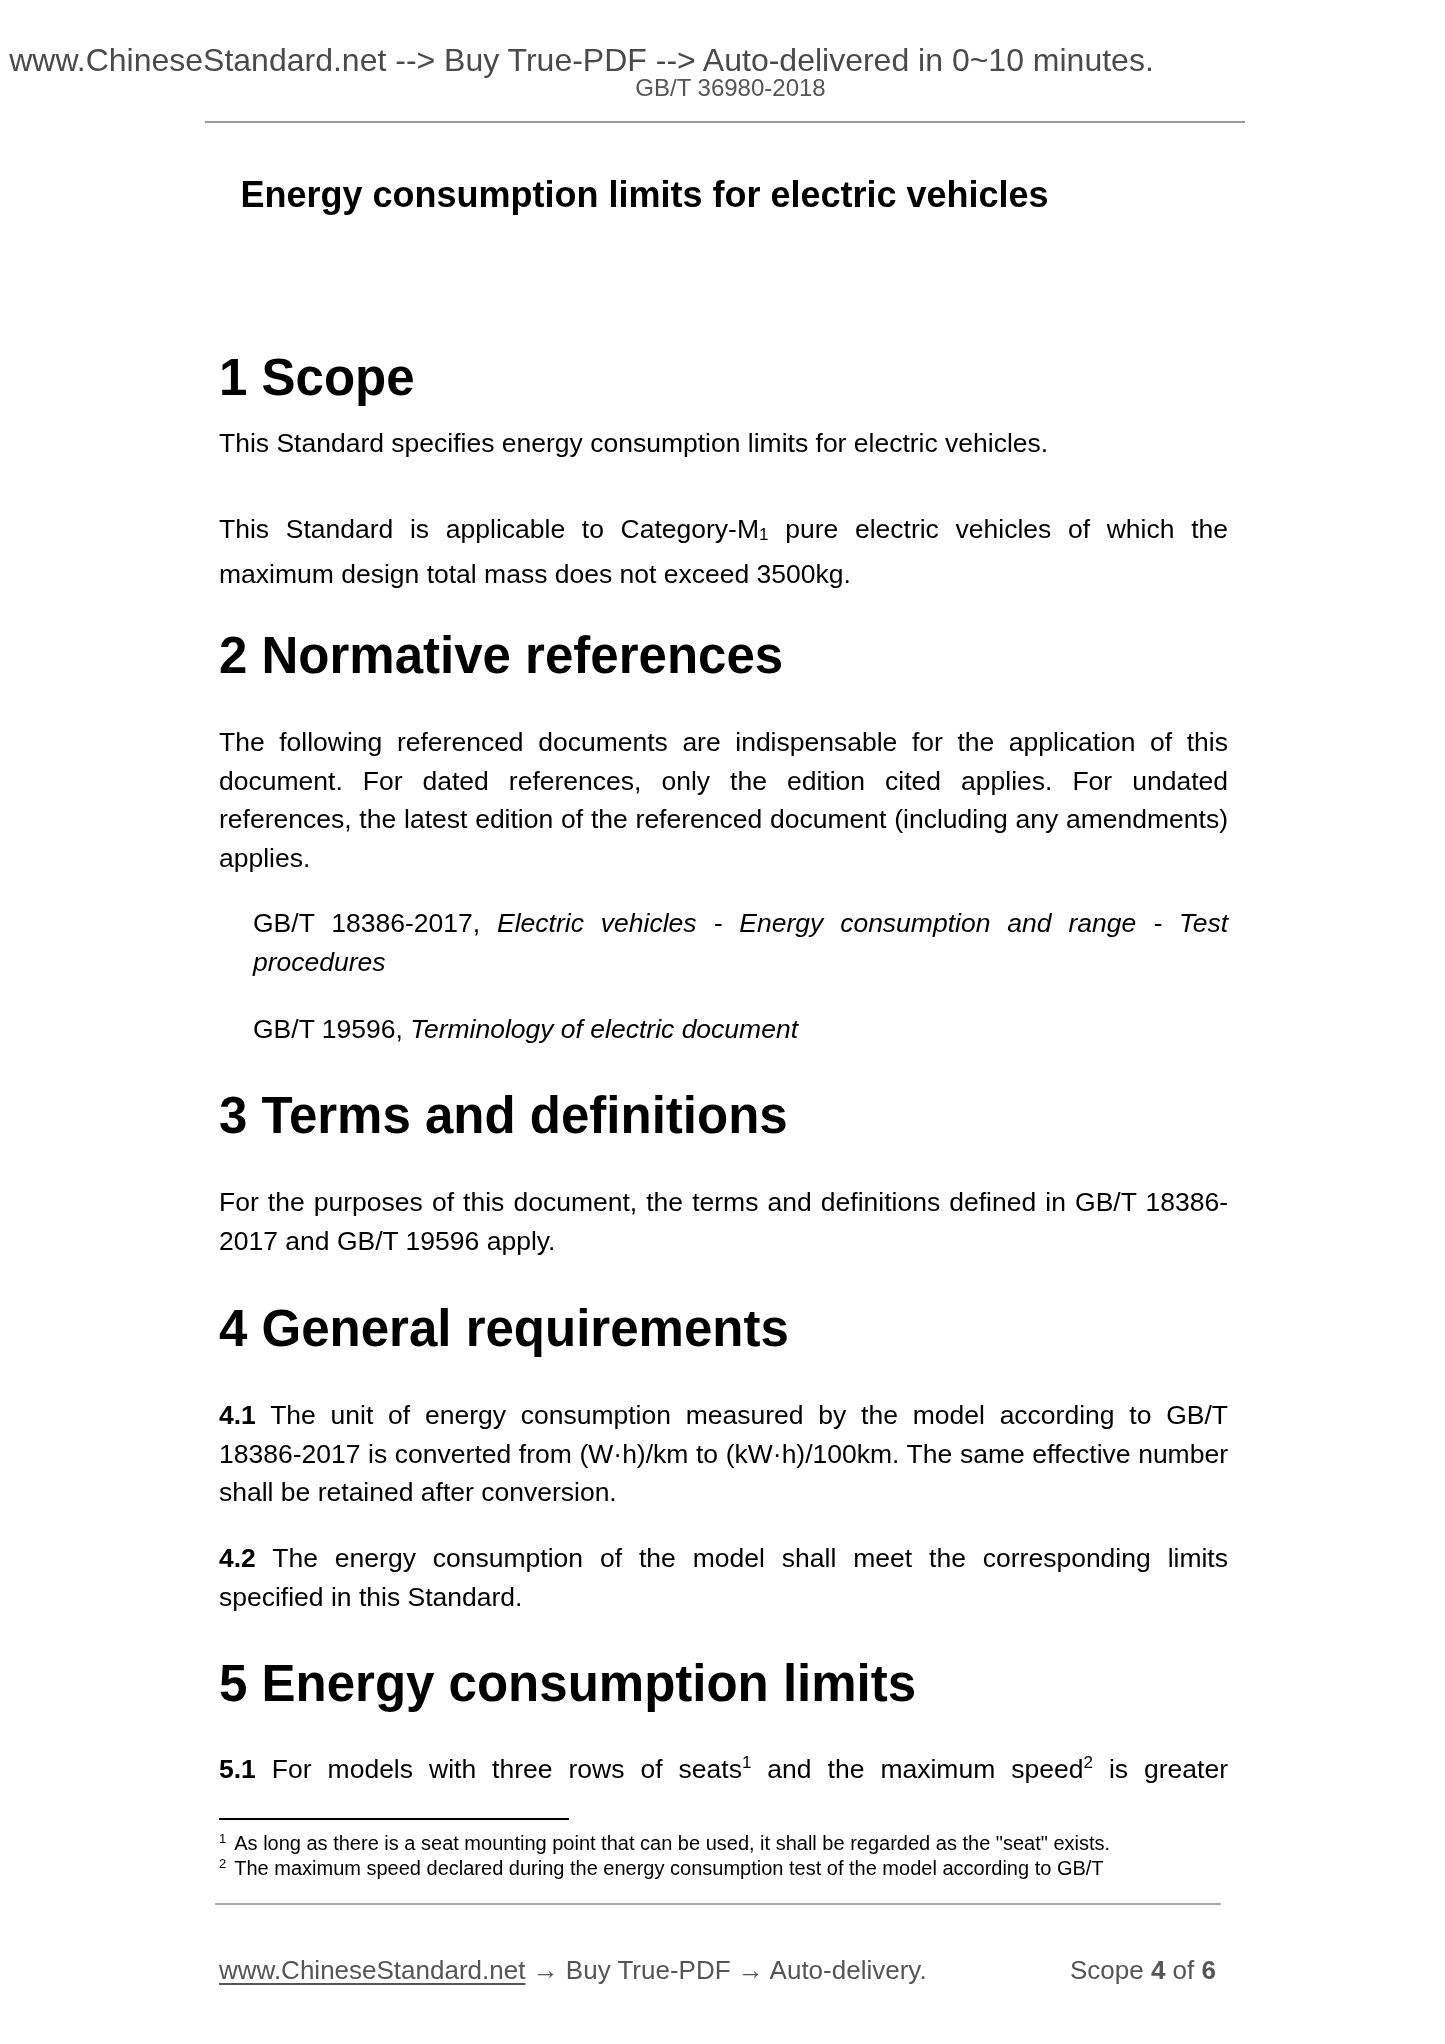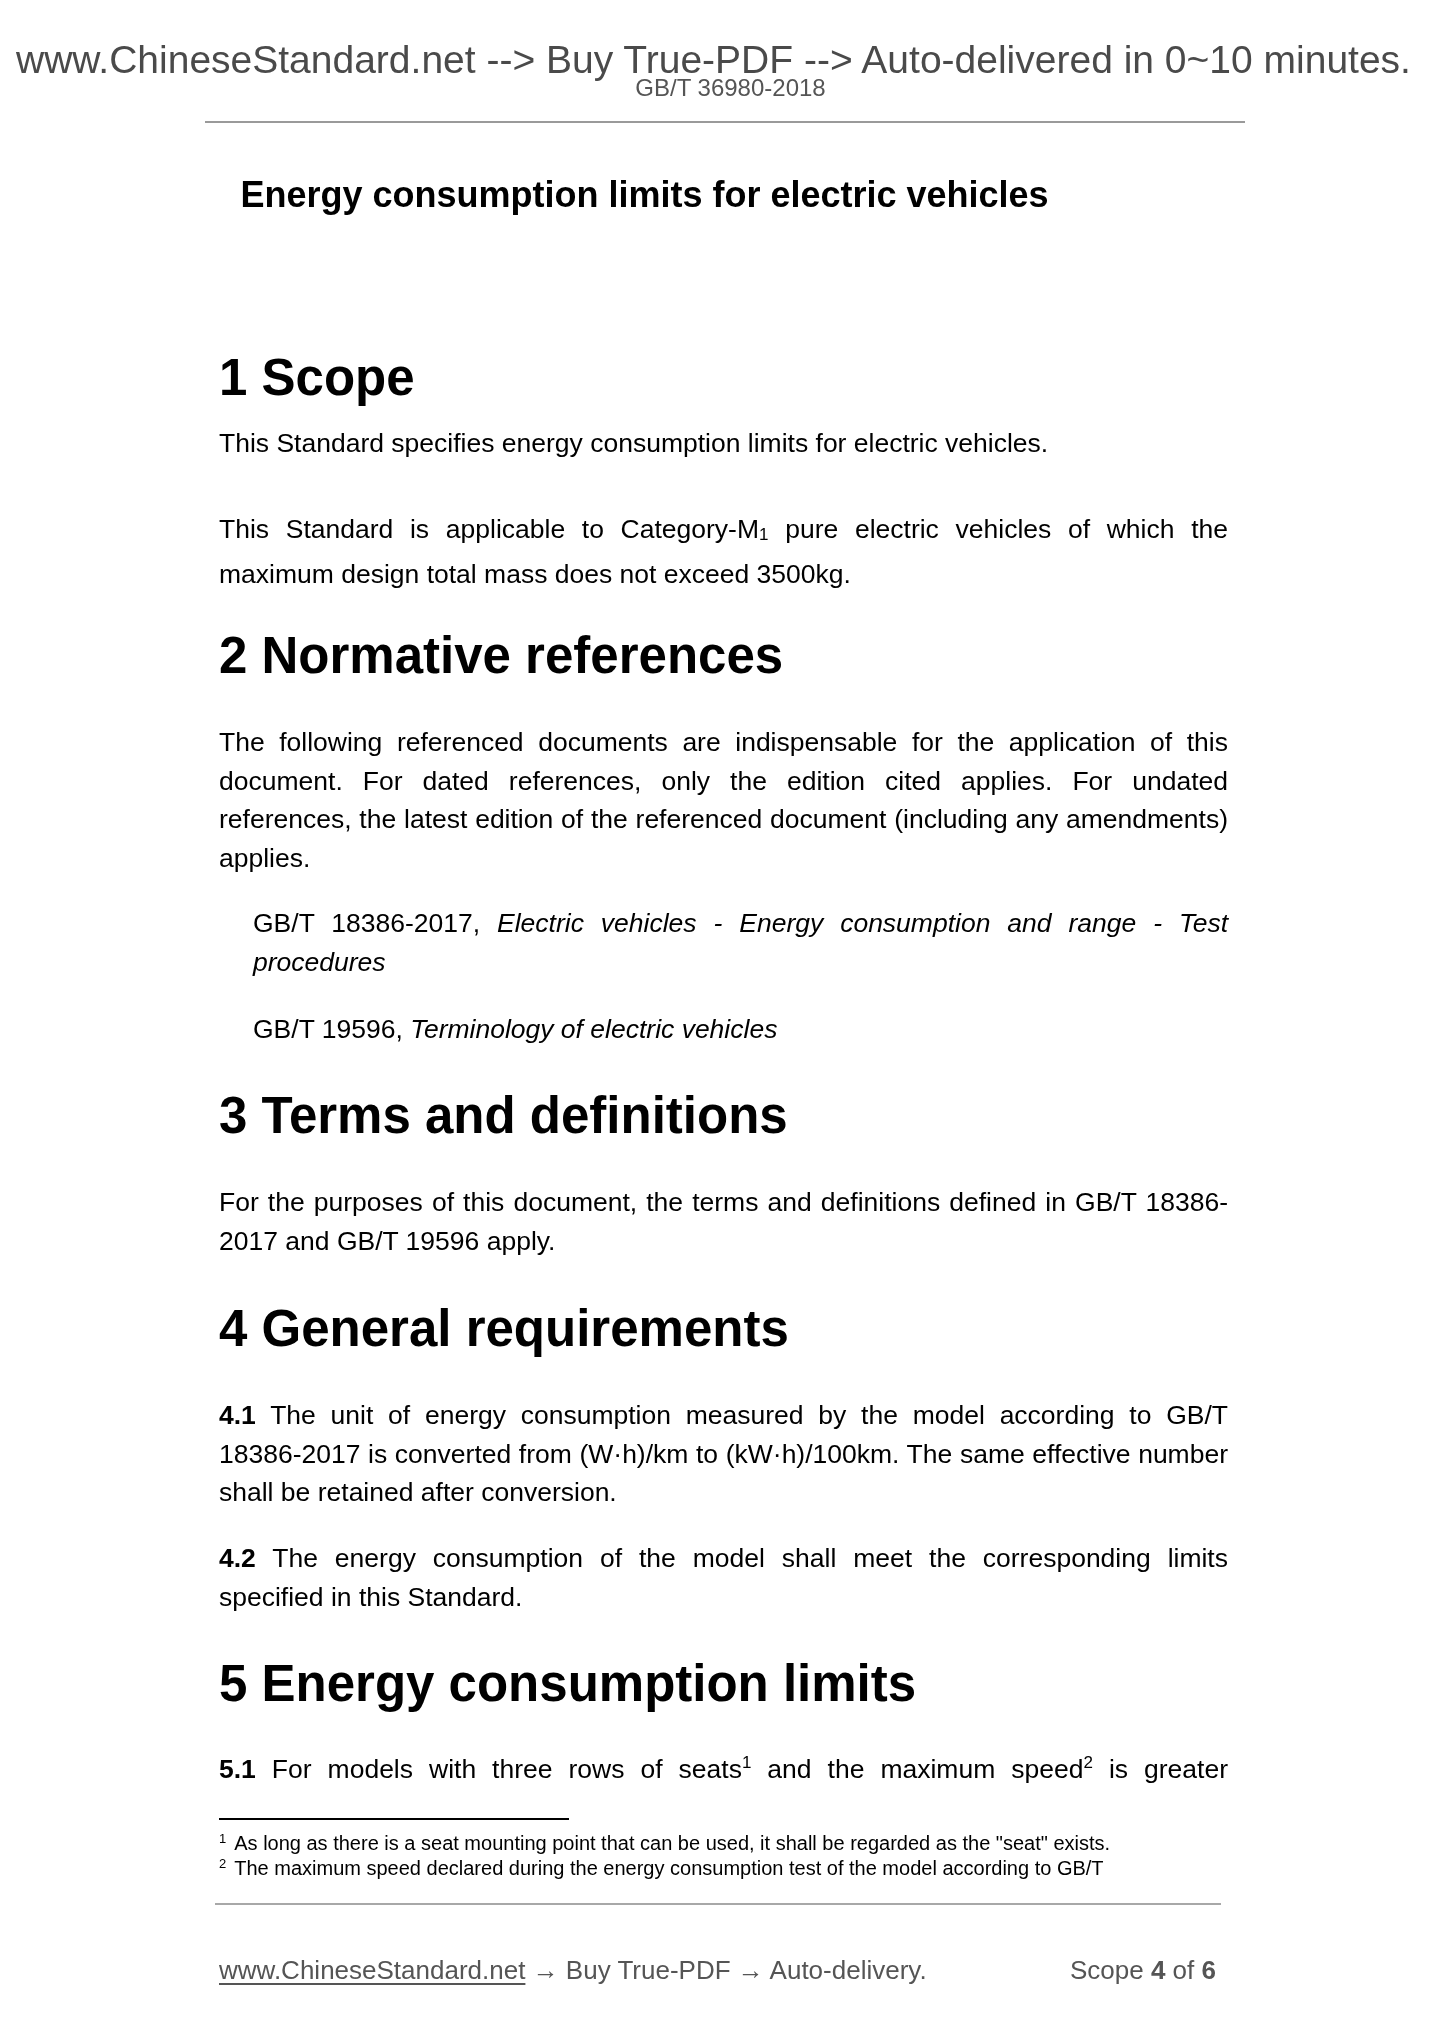--- a/index.html
+++ b/index.html
@@ -1,19 +1,19 @@
 <!DOCTYPE html>
 <html><head>
 <meta charset="utf-8">
 <style>
   html, body { margin: 0; padding: 0; background: #ffffff; }
   body { width: 1445px; height: 2044px; position: relative; overflow: hidden;
          font-family: "Liberation Sans", "DejaVu Sans", sans-serif; color: #000; }
   .abs { position: absolute; }
-  .hdr-main { left: 16px; width: 1163px; top: 40px; text-align: center; font-size: 39px; color: #4a4a4a; line-height: 40px; white-space: nowrap; }
+  .hdr-main { left: 0; width: 1163px; top: 40px; text-align: center; font-size: 32px; color: #4a4a4a; line-height: 40px; white-space: nowrap; }
   .hdr-code { left: 8px; width: 1445px; top: 74px; text-align: center; font-size: 24px; color: #555; line-height: 28px; }
   .hdr-rule { left: 205px; width: 1040px; top: 121px; height: 2px; background: #9a9a9a; }
   .title { left: 0; width: 1289px; top: 172px; text-align: center; font-size: 36px; font-weight: bold; line-height: 46px; }
   .h1 { left: 219px; font-size: 51px; font-weight: bold; line-height: 44px; white-space: nowrap; }
   .p { left: 219px; width: 1009px; font-size: 26.5px; line-height: 38.5px; text-align: justify; }
   .p.last { text-align-last: left; }
   .ref { left: 253px; width: 975px; font-size: 26.5px; line-height: 38.5px; text-align: justify; }
   .ref i { font-style: italic; }
   sub.s { font-size: 17px; vertical-align: -2px; }
   sup.s { font-size: 17px; vertical-align: 10px; line-height: 0; }
@@ -36,21 +36,21 @@
 
 <div class="abs title">Energy consumption limits for electric vehicles</div>
 
 <div class="abs h1" style="top:356px">1 Scope</div>
 <div class="abs p last" style="top:424px">This Standard specifies energy consumption limits for electric vehicles.</div>
 <div class="abs p last" style="top:510px"><span>This Standard is applicable to Category-M</span><sub class="s">1</sub><span> pure electric vehicles of which the maximum design total mass does not exceed 3500kg.</span></div>
 
 <div class="abs h1" style="top:634px">2 Normative references</div>
 <div class="abs p last" style="top:723px">The following referenced documents are indispensable for the application of this document. For dated references, only the edition cited applies. For undated references, the latest edition of the referenced document (including any amendments) applies.</div>
 <div class="abs ref" style="top:904px; text-align-last:left"><span>GB/T 18386-2017, </span><i>Electric vehicles - Energy consumption and range - Test procedures</i></div>
-<div class="abs ref" style="top:1010px"><span>GB/T 19596, </span><i>Terminology of electric vehicles</i></div>
+<div class="abs ref" style="top:1010px"><span>GB/T 19596, </span><i>Terminology of electric document</i></div>
 
 <div class="abs h1" style="top:1094px">3 Terms and definitions</div>
 <div class="abs p last" style="top:1183px">For the purposes of this document, the terms and definitions defined in GB/T 18386-2017 and GB/T 19596 apply.</div>
 
 <div class="abs h1" style="top:1307px">4 General requirements</div>
 <div class="abs p last" style="top:1396px"><b>4.1</b><span> The unit of energy consumption measured by the model according to GB/T 18386-2017 is converted from (W·h)/km to (kW·h)/100km. The same effective number shall be retained after conversion.</span></div>
 <div class="abs p last" style="top:1539px"><b>4.2</b><span> The energy consumption of the model shall meet the corresponding limits specified in this Standard.</span></div>
 
 <div class="abs h1" style="top:1662px">5 Energy consumption limits</div>
 <div class="abs p" style="top:1750px; text-align-last: justify;"><b>5.1</b><span> For models with three rows of seats</span><sup class="s">1</sup><span>  and the maximum speed</span><sup class="s">2</sup><span>  is greater</span></div>

